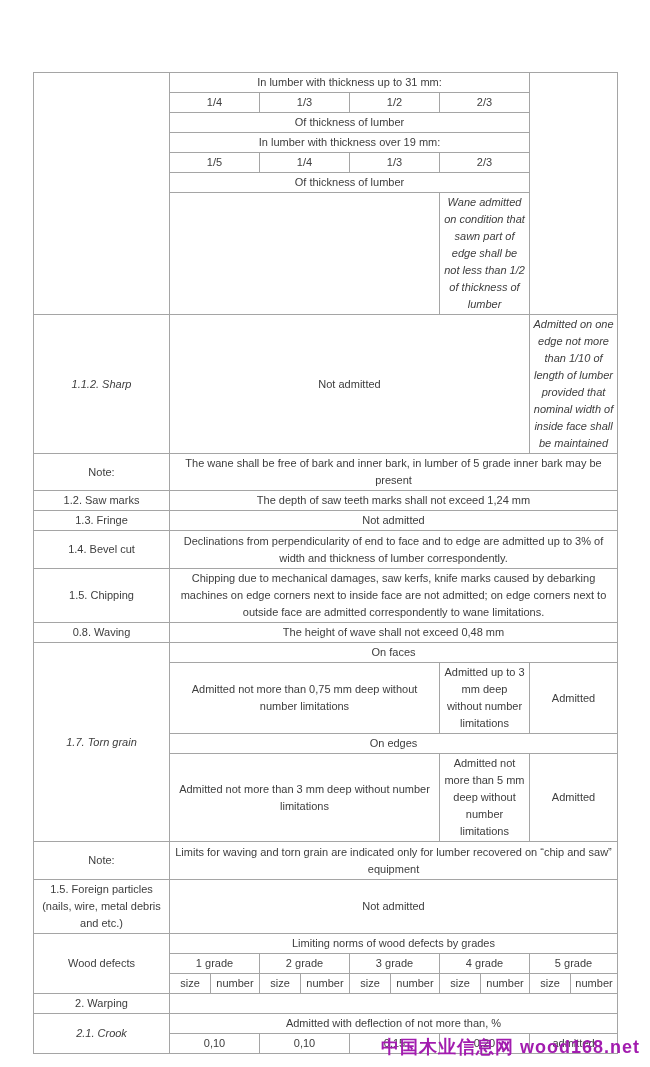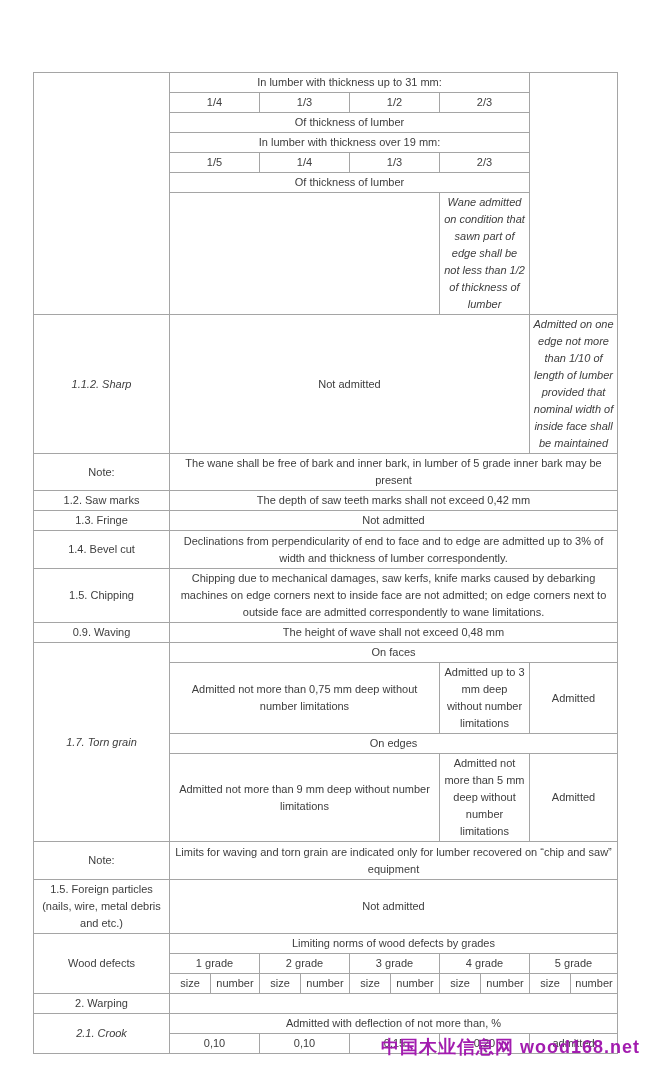--- a/index.html
+++ b/index.html
@@ -108,53 +108,53 @@
     <td colspan="8">Not admitted</td>
     <td colspan="2" class="tl top">Admitted on one edge not more than 1/10 of length of lumber provided that nominal width of inside face shall be maintained</td>
   </tr>
 
   <tr class="h20">
     <td class="lbl">Note:</td>
     <td colspan="10">The wane shall be free of bark and inner bark, in lumber of 5 grade inner bark may be present</td>
   </tr>
   <tr class="h20">
     <td class="lbl">1.2. Saw marks</td>
-    <td colspan="10">The depth of saw teeth marks shall not exceed 0,42 mm</td>
+    <td colspan="10">The depth of saw teeth marks shall not exceed 1,24 mm</td>
   </tr>
   <tr class="h20">
     <td class="lbl">1.3. Fringe</td>
     <td colspan="10">Not admitted</td>
   </tr>
   <tr class="h38">
     <td class="lbl">1.4. Bevel cut</td>
     <td colspan="10">Declinations from perpendicularity of end to face and to edge are admitted up to 3% of width and thickness of lumber correspondently.</td>
   </tr>
   <tr class="h54">
     <td class="lbl">1.5. Chipping</td>
     <td colspan="10">Chipping due to mechanical damages, saw kerfs, knife marks caused by debarking machines on edge corners next to inside face are not admitted; on edge corners next to outside face are admitted  correspondently to wane limitations.</td>
   </tr>
   <tr class="h20">
-    <td class="lbl">0.9. Waving</td>
+    <td class="lbl">0.8. Waving</td>
     <td colspan="10">The height of wave shall not exceed 0,48 mm</td>
   </tr>
 
   <tr class="h20">
     <td rowspan="4" class="lbl top">1.7. Torn grain</td>
     <td colspan="10">On faces</td>
   </tr>
   <tr class="h55">
     <td colspan="6">Admitted not more than 0,75 mm deep without number limitations</td>
     <td colspan="2" class="tl">Admitted up to 3 mm deep without number limitations</td>
     <td colspan="2">Admitted</td>
   </tr>
   <tr class="h20">
     <td colspan="10">On edges</td>
   </tr>
   <tr class="h68">
-    <td colspan="6">Admitted not more than 9 mm deep without number limitations</td>
+    <td colspan="6">Admitted not more than 3 mm deep without number limitations</td>
     <td colspan="2" class="tl">Admitted not more than 5 mm deep without number limitations</td>
     <td colspan="2">Admitted</td>
   </tr>
 
   <tr class="h38">
     <td class="lbl">Note:</td>
     <td colspan="10">Limits for waving and torn grain are indicated only for lumber recovered on “chip and saw” equipment</td>
   </tr>
   <tr class="h38">
     <td class="lbl">1.5. Foreign particles (nails, wire, metal debris and etc.)</td>

